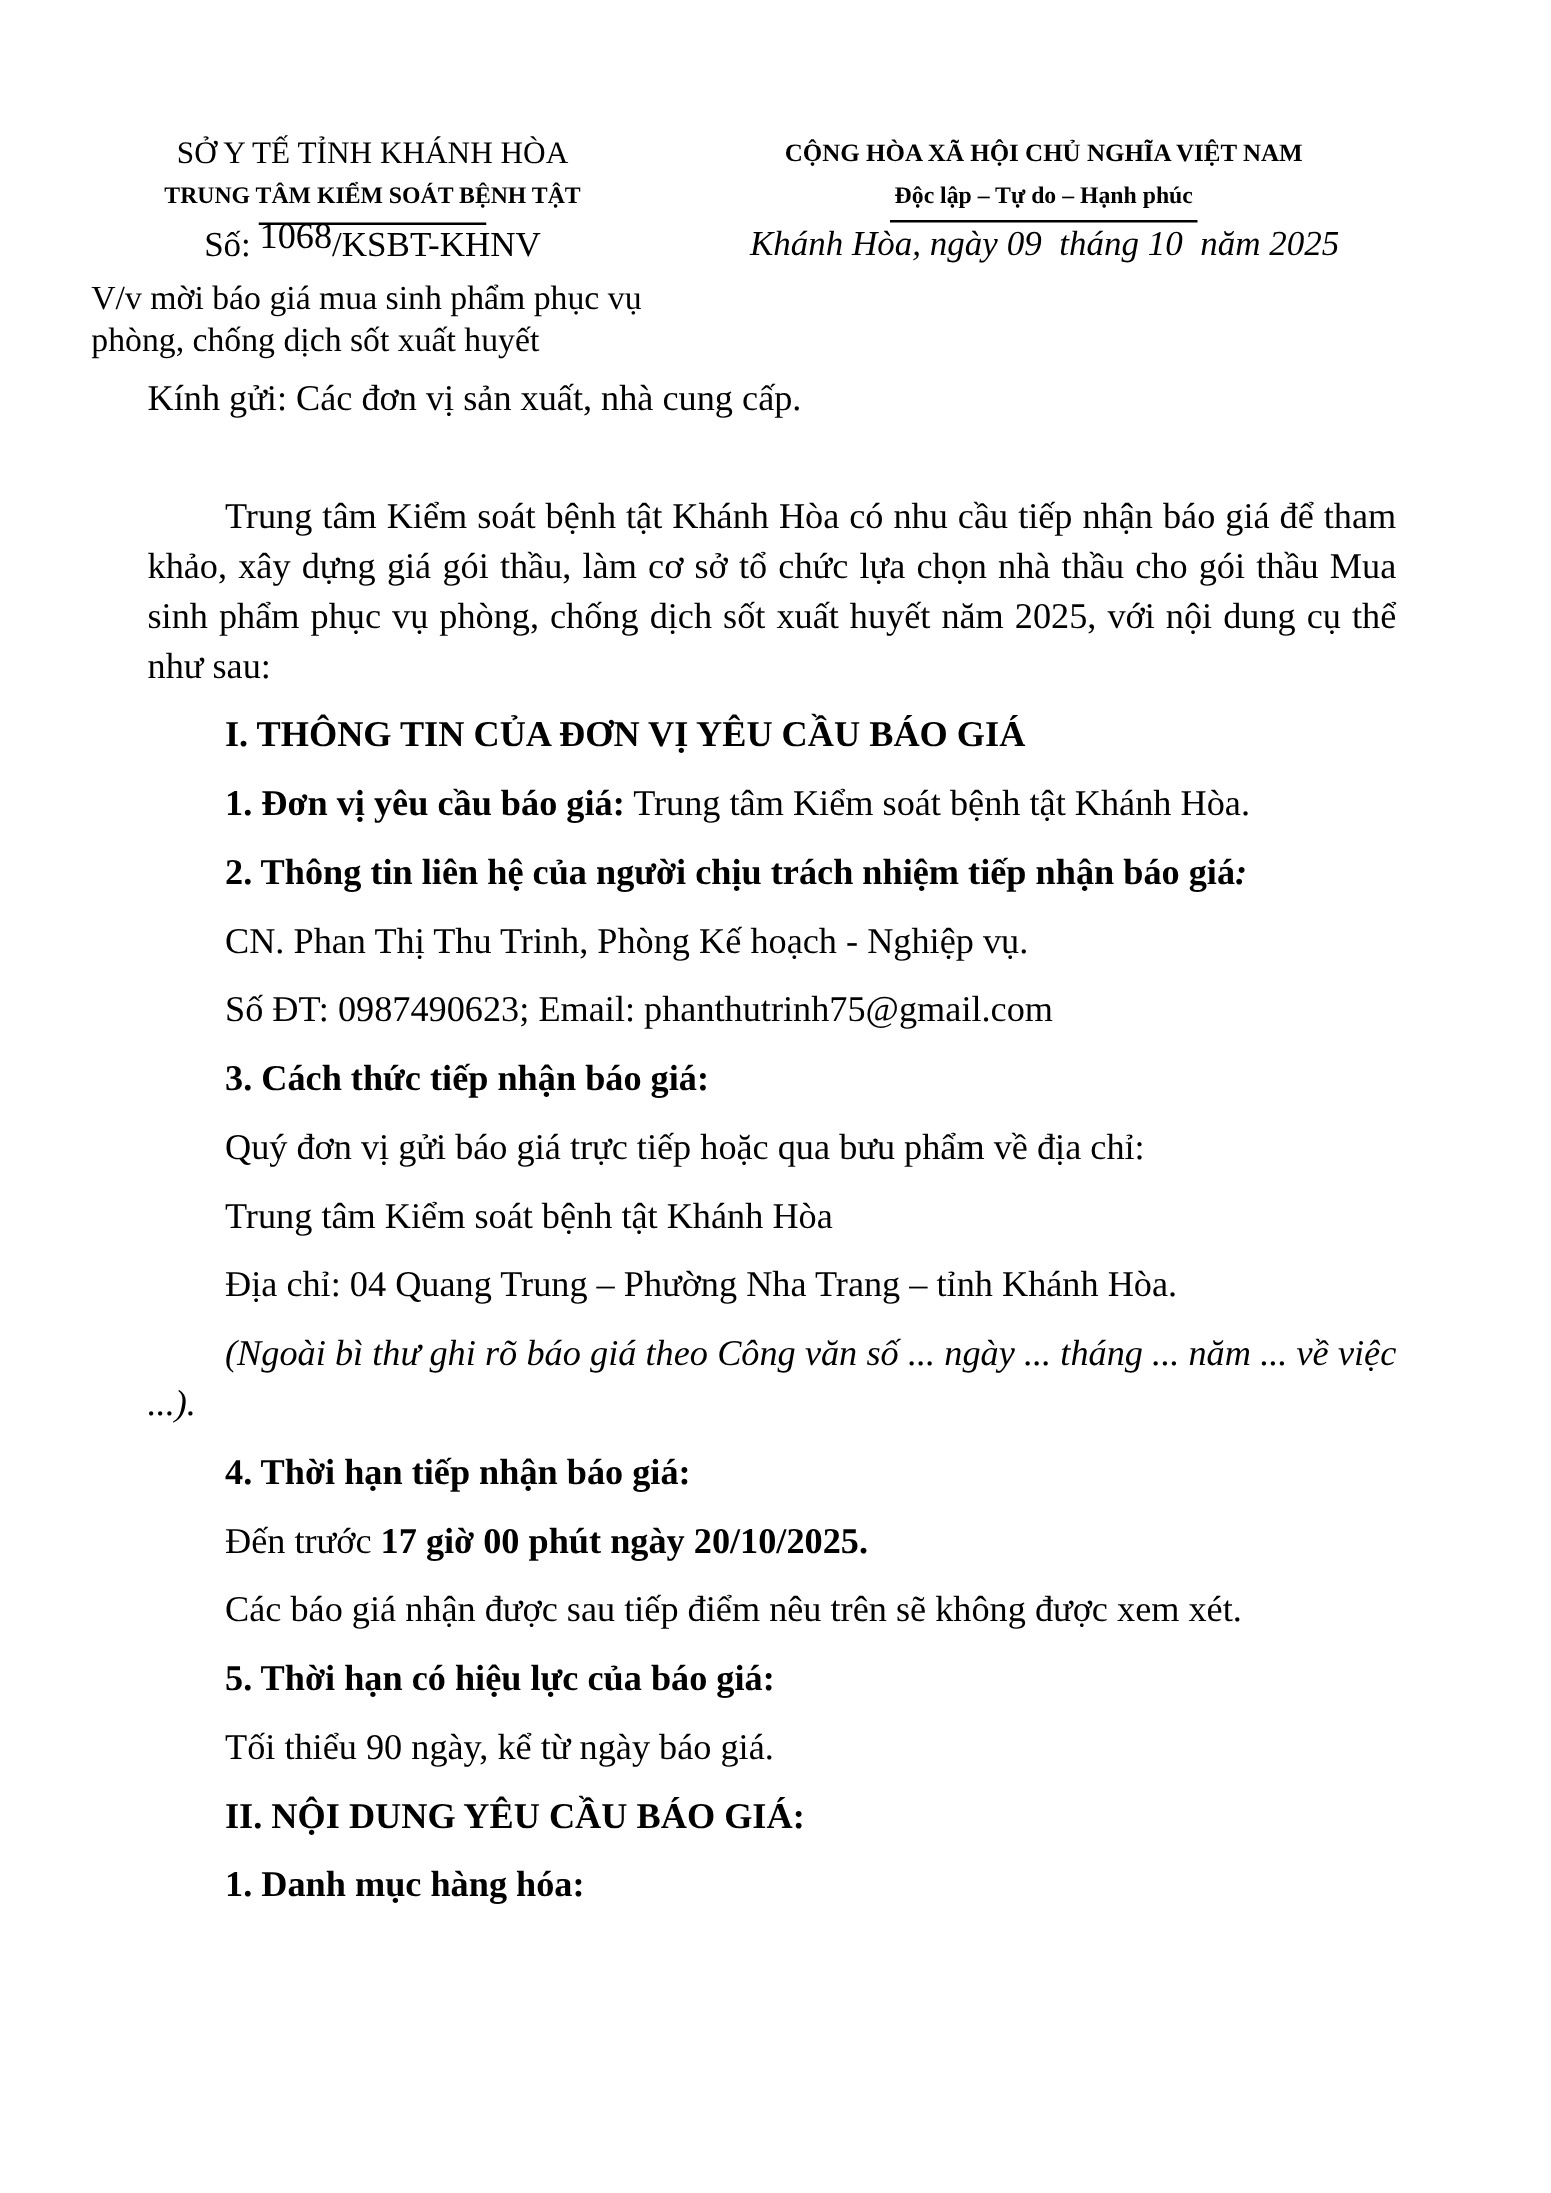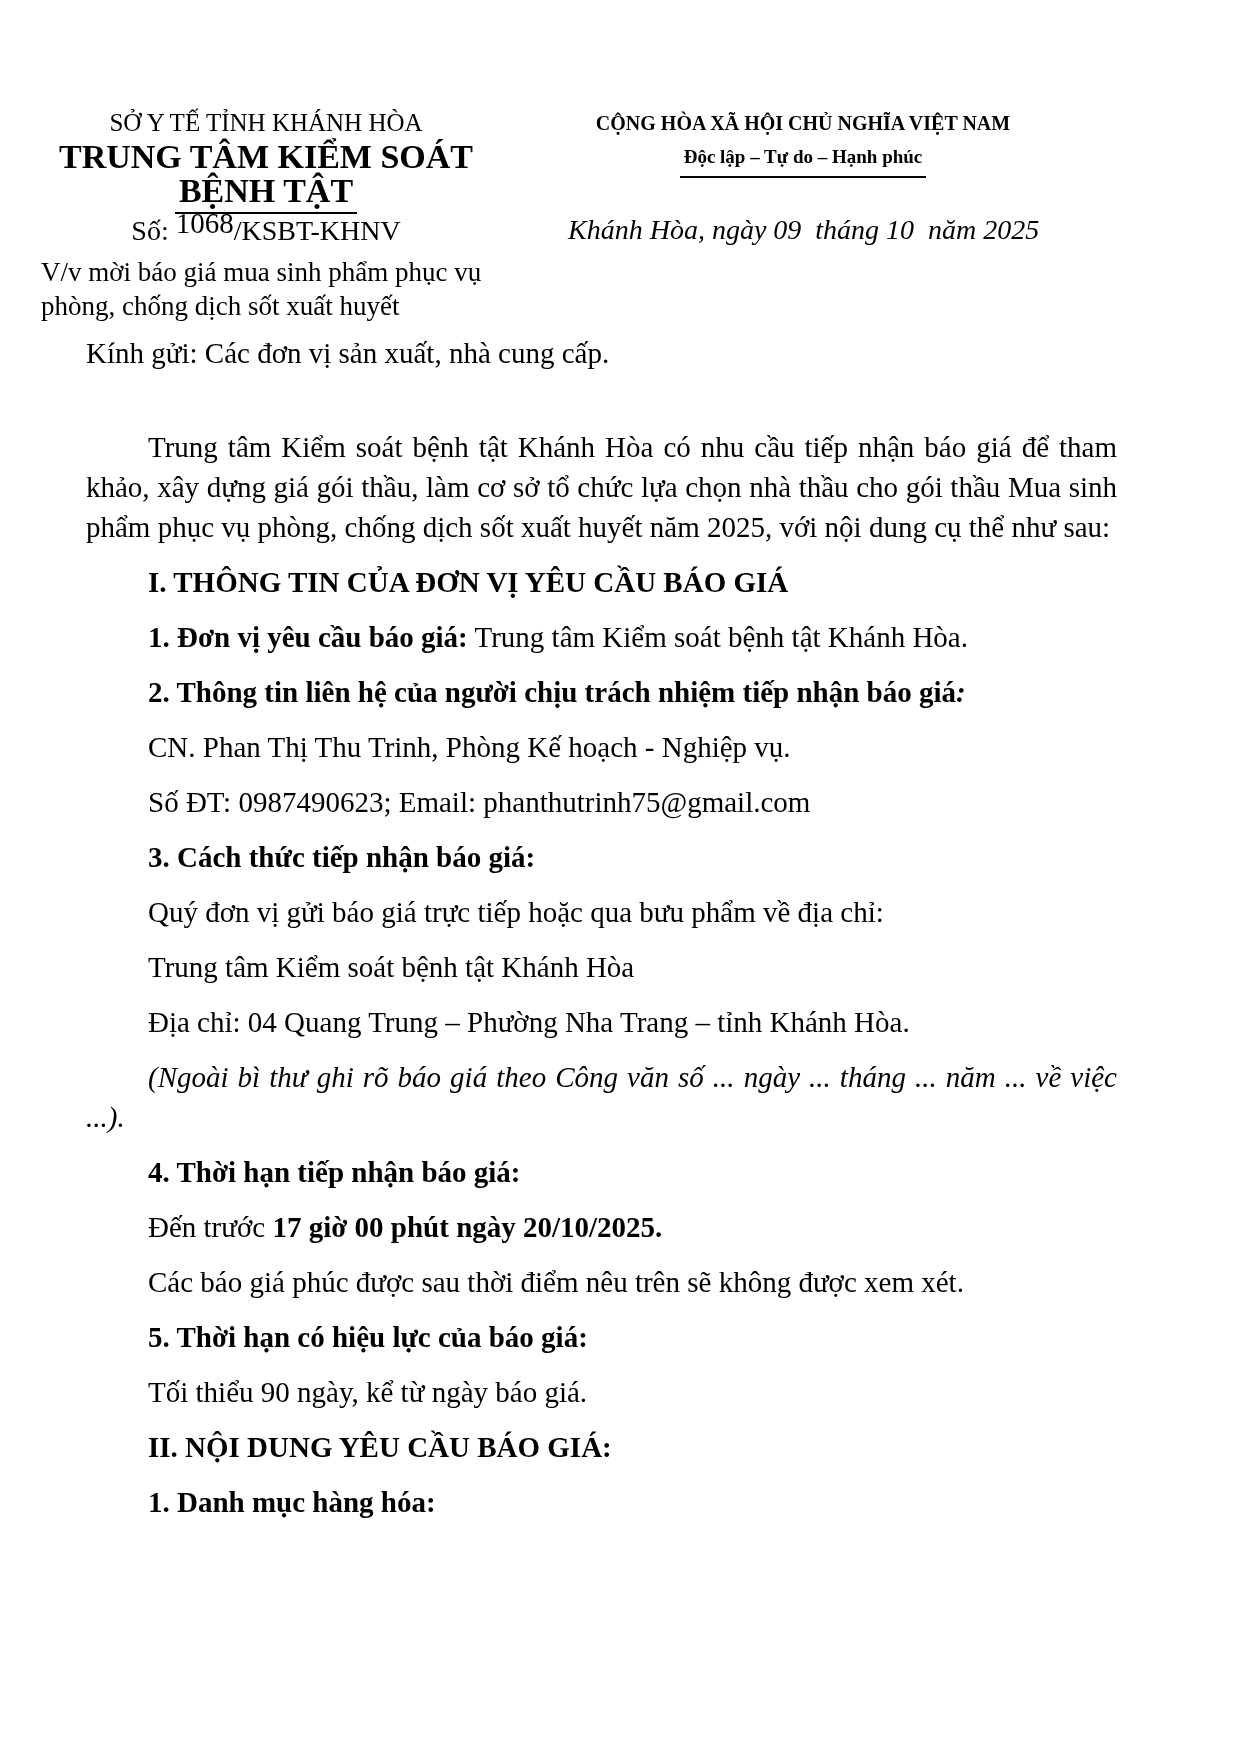--- a/index.html
+++ b/index.html
@@ -1,28 +1,28 @@
 <!DOCTYPE html>
 <html><head>
 <meta charset="utf-8">
 <style>
   html,body { margin:0; padding:0; background:#ffffff; }
   .page {
     width:1241px; height:1754px; background:#ffffff; color:#000;
     font-family:"Liberation Serif","DejaVu Serif",serif;
     position:relative; box-sizing:border-box;
-    padding:106px 124px 0 86px; overflow:hidden;
+    padding:106px 124px 0 118px; overflow:hidden;
   }
   
   .header { margin-left:-45px; width:997px; }
   .hdr-row { display:flex; justify-content:space-between; }
   .hdr-left  { width:450px; text-align:center; }
   .hdr-right { width:470px; text-align:center; }
   .org-line1 { font-size:25px; line-height:34px; }
-  .org-line2 { font-size:34px; line-height:34px; font-weight:bold; }
+  .org-line2 { font-size:19px; line-height:34px; font-weight:bold; }
   .sep-left  { width:182px; border-bottom:2px solid #000; margin:4px auto 0; height:0; }
   .nation    { font-size:20px; line-height:34px; font-weight:bold; }
   .motto     { font-size:19px; line-height:34px; font-weight:bold;
                display:inline-block; border-bottom:2px solid #000; padding:0 4px 2px; }
   .row2 { align-items:flex-start; }
   .doc-number { font-size:28px; }
   .doc-number .fill { position:relative; top:-7px; font-size:29px; }
   .place-date { font-size:28px; font-style:italic; white-space:pre; }
   .row3 { margin-top:8px; }
   .subject { font-size:27px; line-height:34px; text-align:left; }
@@ -96,21 +96,21 @@
     <p>Trung tâm Kiểm soát bệnh tật Khánh Hòa</p>
 
     <p>Địa chỉ: 04 Quang Trung – Phường Nha Trang – tỉnh Khánh Hòa.</p>
 
     <p class="i">(Ngoài bì thư ghi rõ báo giá theo Công văn số ... ngày ... tháng ... năm ... về việc ...).</p>
 
     <p class="b">4. Thời hạn tiếp nhận báo giá:</p>
 
     <p><span>Đến trước </span><span class="b">17 giờ 00 phút ngày 20/10/2025.</span></p>
 
-    <p>Các báo giá phúc được sau thời điểm nêu trên sẽ không được xem xét.</p>
+    <p>Các báo giá nhận được sau tiếp điểm nêu trên sẽ không được xem xét.</p>
 
     <p class="b">5. Thời hạn có hiệu lực của báo giá:</p>
 
     <p>Tối thiểu 90 ngày, kể từ ngày báo giá.</p>
 
     <p class="b">II. NỘI DUNG YÊU CẦU BÁO GIÁ:</p>
 
     <p class="b">1. Danh mục hàng hóa:</p>
 
   </div>

